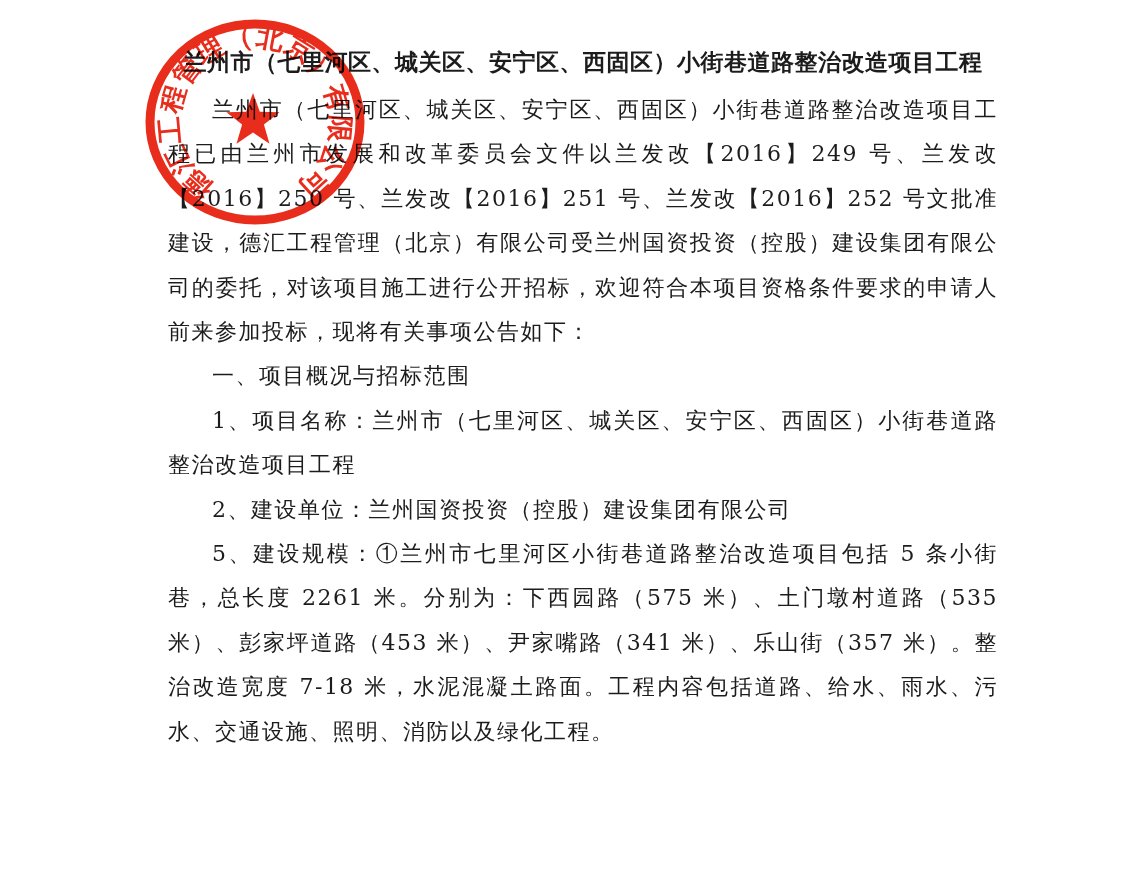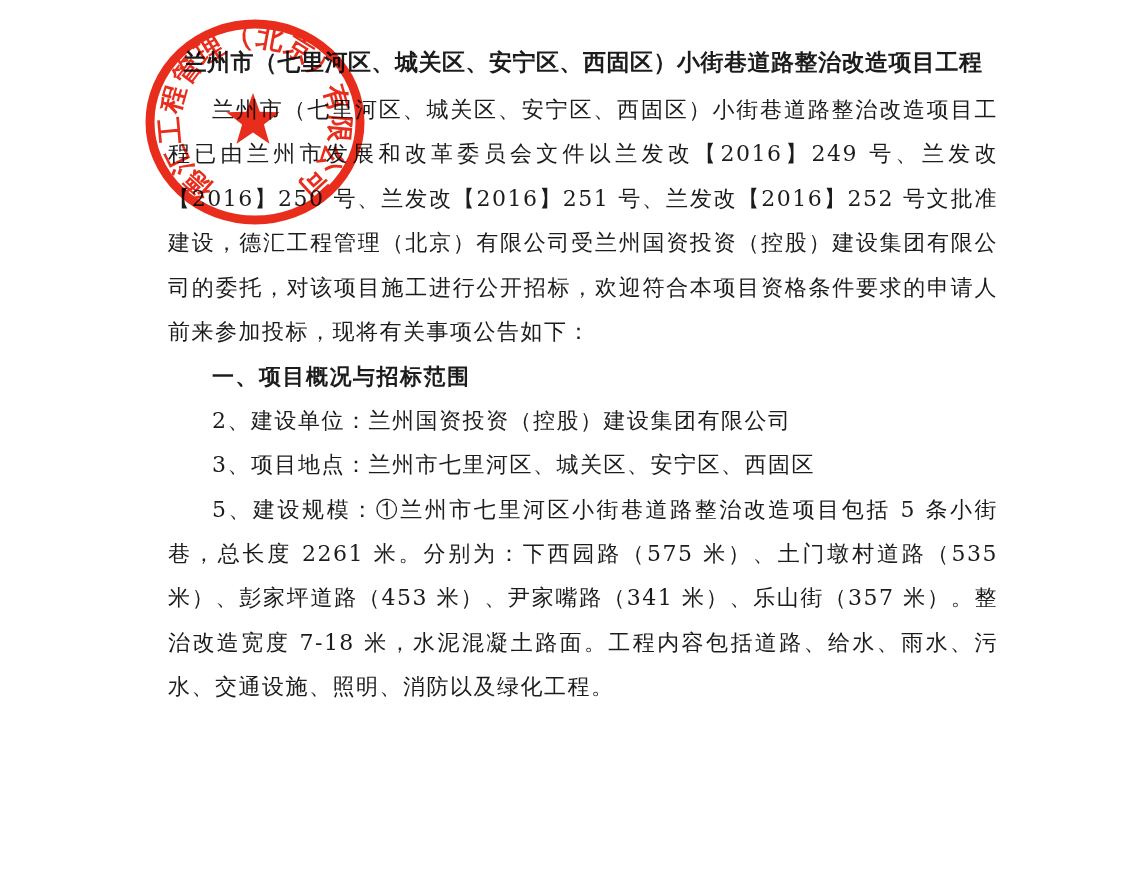--- a/index.html
+++ b/index.html
@@ -42,21 +42,21 @@
     font-size: 22px;
     line-height: 44.4px;
     letter-spacing: 1.5px;
     text-align: justify;
     text-indent: 2em;
   }
   .intro {
     margin-top: 9px;
   }
   .heading {
-    font-weight: bold;
+    font-weight: normal;
   }
   
   .stamp {
     position: absolute;
     left: 135px;
     top: 5px;
     width: 240px;
     height: 240px;
     mix-blend-mode: multiply;
     opacity: 0.95;
@@ -76,24 +76,24 @@
   <div class="doc">
 
     <div class="title-block">
       <div class="title-line">兰州市（七里河区、城关区、安宁区、西固区）小街巷道路整治改造项目工程</div>
     </div>
 
     <p class="para intro">兰州市（七里河区、城关区、安宁区、西固区）小街巷道路整治改造项目工程已由兰州市发展和改革委员会文件以兰发改【2016】249 号、兰发改【2016】250 号、兰发改【2016】251 号、兰发改【2016】252 号文批准建设，德汇工程管理（北京）有限公司受兰州国资投资（控股）建设集团有限公司的委托，对该项目施工进行公开招标，欢迎符合本项目资格条件要求的申请人前来参加投标，现将有关事项公告如下：</p>
 
     <p class="para heading">一、项目概况与招标范围</p>
 
+    <p class="para">1、项目名称：兰州市（七里河区、城关区、安宁区、西固区）小街巷道路整治改造项目工程</p>
 
     <p class="para">2、建设单位：兰州国资投资（控股）建设集团有限公司</p>
 
-    <p class="para">3、项目地点：兰州市七里河区、城关区、安宁区、西固区</p>
 
 
     <p class="para">5、建设规模：①兰州市七里河区小街巷道路整治改造项目包括 5 条小街巷，总长度 2261 米。分别为：下西园路（575 米）、土门墩村道路（535 米）、彭家坪道路（453 米）、尹家嘴路（341 米）、乐山街（357 米）。整治改造宽度 7-18 米，水泥混凝土路面。工程内容包括道路、给水、雨水、污水、交通设施、照明、消防以及绿化工程。</p>
 
   </div>
 
   <svg class="stamp" viewBox="0 0 240 240" aria-hidden="true">
     <ellipse cx="120" cy="117" rx="105" ry="98" fill="none" stroke="#e8210f" stroke-width="9"></ellipse>
     <polygon points="118,88 124.8,106.7 144.6,107.3 128.9,119.6 134.5,138.7 118,127.5 101.5,138.7 107.1,119.6 91.4,107.3 111.2,106.7" fill="#e8210f"></polygon>
     <path id="sealArc" d="M 82 182.8 A 76 76 0 1 1 158 182.8" fill="none"></path>

